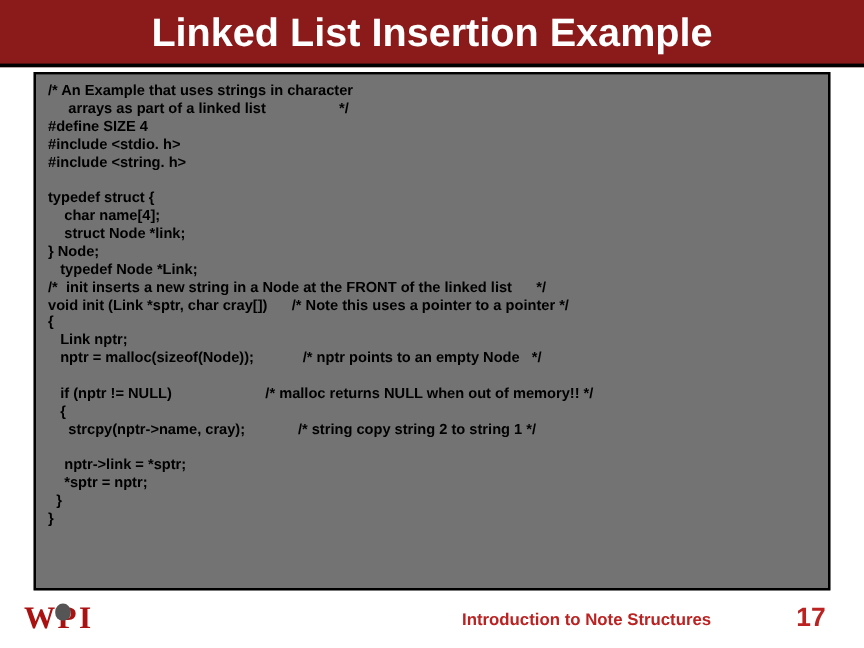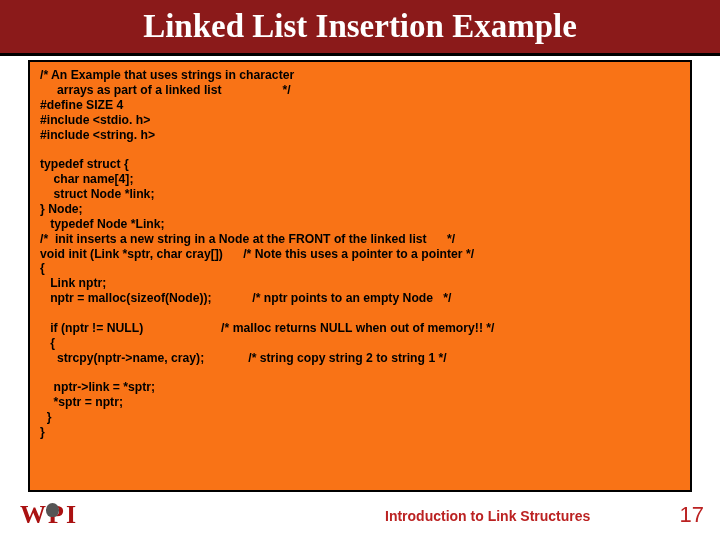--- a/index.html
+++ b/index.html
@@ -22,29 +22,29 @@
     background: #8b1a1a;
     display: flex;
     align-items: center;
     justify-content: center;
     border-bottom: 3px solid #000;
   }
   .title-bar h1 {
     color: #fff;
     font-size: 33px;
     font-weight: bold;
-    font-family: Liberation Serif, serif;
+    font-family: Liberation Sans, sans-serif;
   }
   .code-box {
     position: absolute;
     top: 60px;
     left: 28px;
     width: 664px;
     height: 432px;
-    background: #f97316;
+    background: #737373;
     border: 2px solid #000;
     padding: 6px 27px 4px 10px;
     font-family: "Comic Sans MS", cursive, sans-serif;
     font-size: 12.2px;
     line-height: 1.22;
     font-weight: bold;
     color: #000;
   }
   .code-box pre {
     font-family: "Comic Sans MS", cursive, sans-serif;
@@ -98,25 +98,25 @@
     position: absolute;
     left: 385px;
     bottom: 10px;
     font-family: "Comic Sans MS", cursive, sans-serif;
     font-size: 14px;
     font-weight: bold;
     color: #b22;
   }
   .pagenum {
     position: absolute;
-    right: 16px;
+    right: 32px;
     bottom: 6px;
     font-family: "Comic Sans MS", cursive, sans-serif;
     font-size: 22px;
-    font-weight: normal;
+    font-weight: bold;
     color: #b22;
   }
 </style>
 </head>
 <body>
 
 <div class="slide">
 
   <div class="title-bar">
     <h1>Linked List Insertion Example</h1>
@@ -151,17 +151,17 @@
   </div>
 
   <div class="footer">
     <div class="logo">
       <span class="logo-text">W</span>
       <span class="logo-text logo-P">
         <span class="logo-head"></span>P
       </span>
       <span class="logo-text">I</span>
     </div>
-    <div class="footer-right">Introduction to Link Structures</div>
+    <div class="footer-right">Introduction to Note Structures</div>
     <div class="pagenum">17</div>
   </div>
 
 </div>
 
 </body></html>

